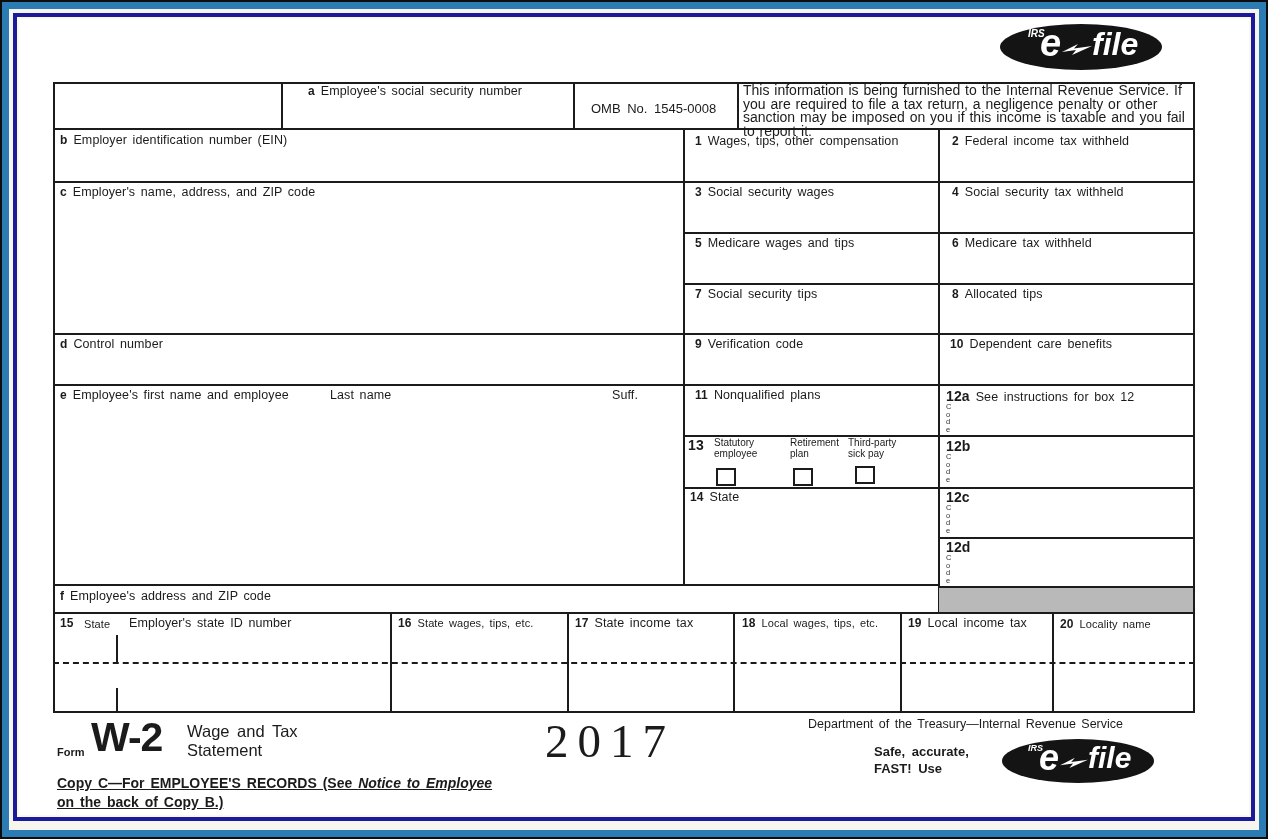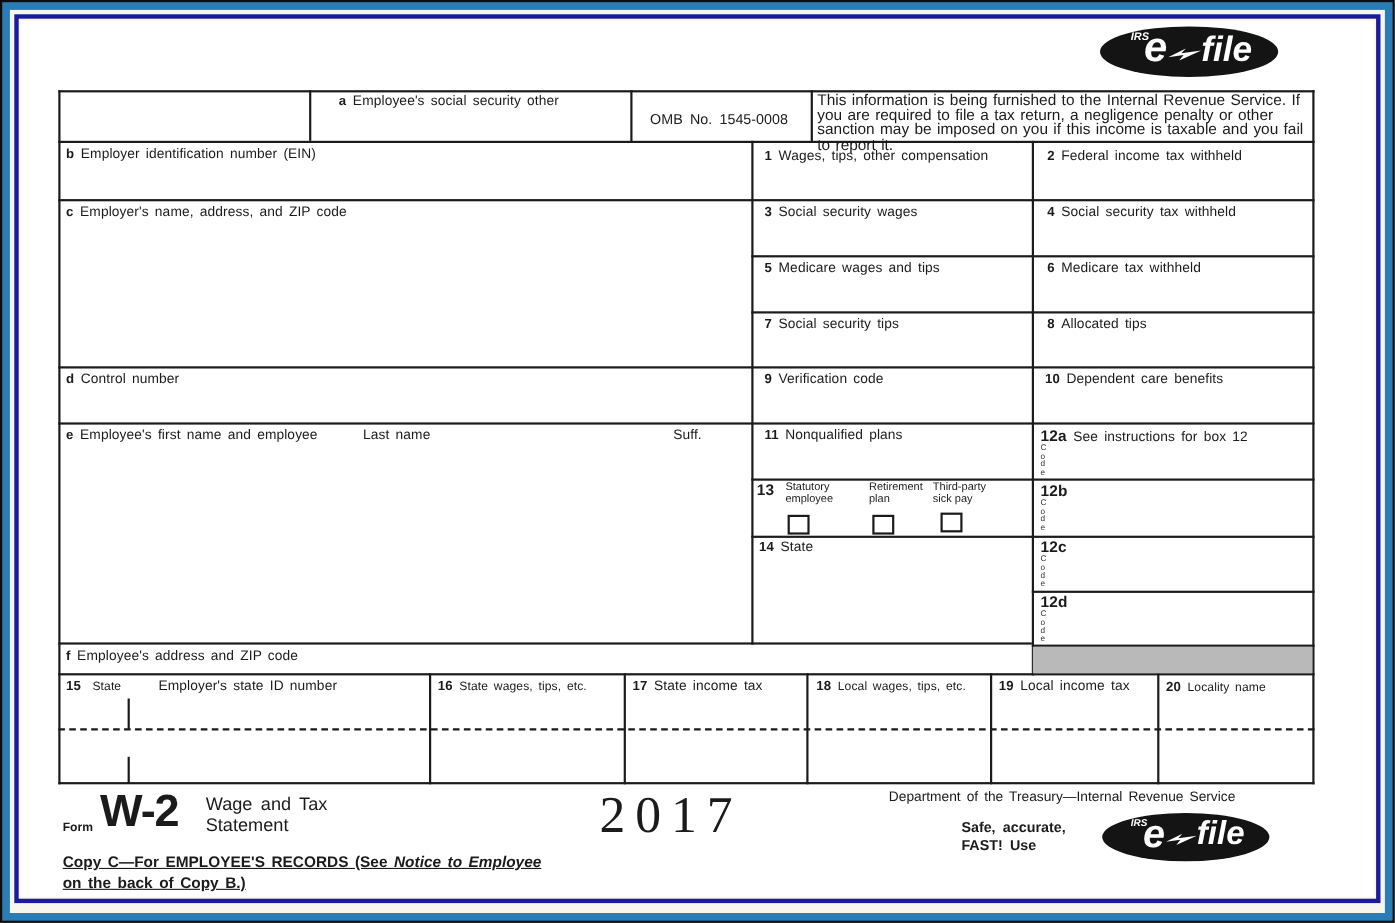--- a/index.html
+++ b/index.html
@@ -93,21 +93,21 @@
   <div class="vl" style="left:567px;top:612px;height:101px;"></div>
   <div class="vl" style="left:733px;top:612px;height:101px;"></div>
   <div class="vl" style="left:900px;top:612px;height:101px;"></div>
   <div class="vl" style="left:1052px;top:612px;height:101px;"></div>
   <div class="vl" style="left:116px;top:635px;height:28px;"></div>
   <div class="vl" style="left:116px;top:688px;height:24px;"></div>
 
   <div class="gray-bar"></div>
 
   <div class="lbl" style="left:308px;top:84px;">
-    <b>a</b><span>Employee's social security other</span>
+    <b>a</b><span>Employee's social security number</span>
   </div>
   <div class="omb" style="left:591px;top:101px;">OMB No. 1545-0008</div>
   <div class="notice" style="left:743px;top:84px;width:448px;">This information is being furnished to the Internal Revenue Service. If you are required to file a tax return, a negligence penalty or other sanction may be imposed on you if this income is taxable and you fail to report it.</div>
 
   <div class="lbl" style="left:60px;top:133px;">
     <b>b</b><span>Employer identification number (EIN)</span>
   </div>
   <div class="lbl" style="left:60px;top:185px;">
     <b>c</b><span>Employer's name, address, and ZIP code</span>
   </div>
@@ -196,21 +196,21 @@
 
   <div class="lbl" style="left:946px;top:539px;">
     <b class="big">12d</b>
   </div>
   <div class="codevert" style="left:946px;top:554px;">Code</div>
 
   <div class="lbl" style="left:60px;top:616px;">
     <b>15</b>
   </div>
   <div class="lbl small" style="left:84px;top:618px;">State</div>
-  <div class="lbl" style="left:144px;top:616px;">Employer's state ID number</div>
+  <div class="lbl" style="left:129px;top:616px;">Employer's state ID number</div>
   <div class="lbl" style="left:398px;top:616px;text-align:center;">
     <b>16</b><span class="small">State wages, tips, etc.</span>
   </div>
   <div class="lbl" style="left:575px;top:616px;">
     <b>17</b><span>State income tax</span>
   </div>
   <div class="lbl" style="left:742px;top:616px;">
     <b>18</b><span class="small">Local wages, tips, etc.</span>
   </div>
   <div class="lbl" style="left:908px;top:616px;">

